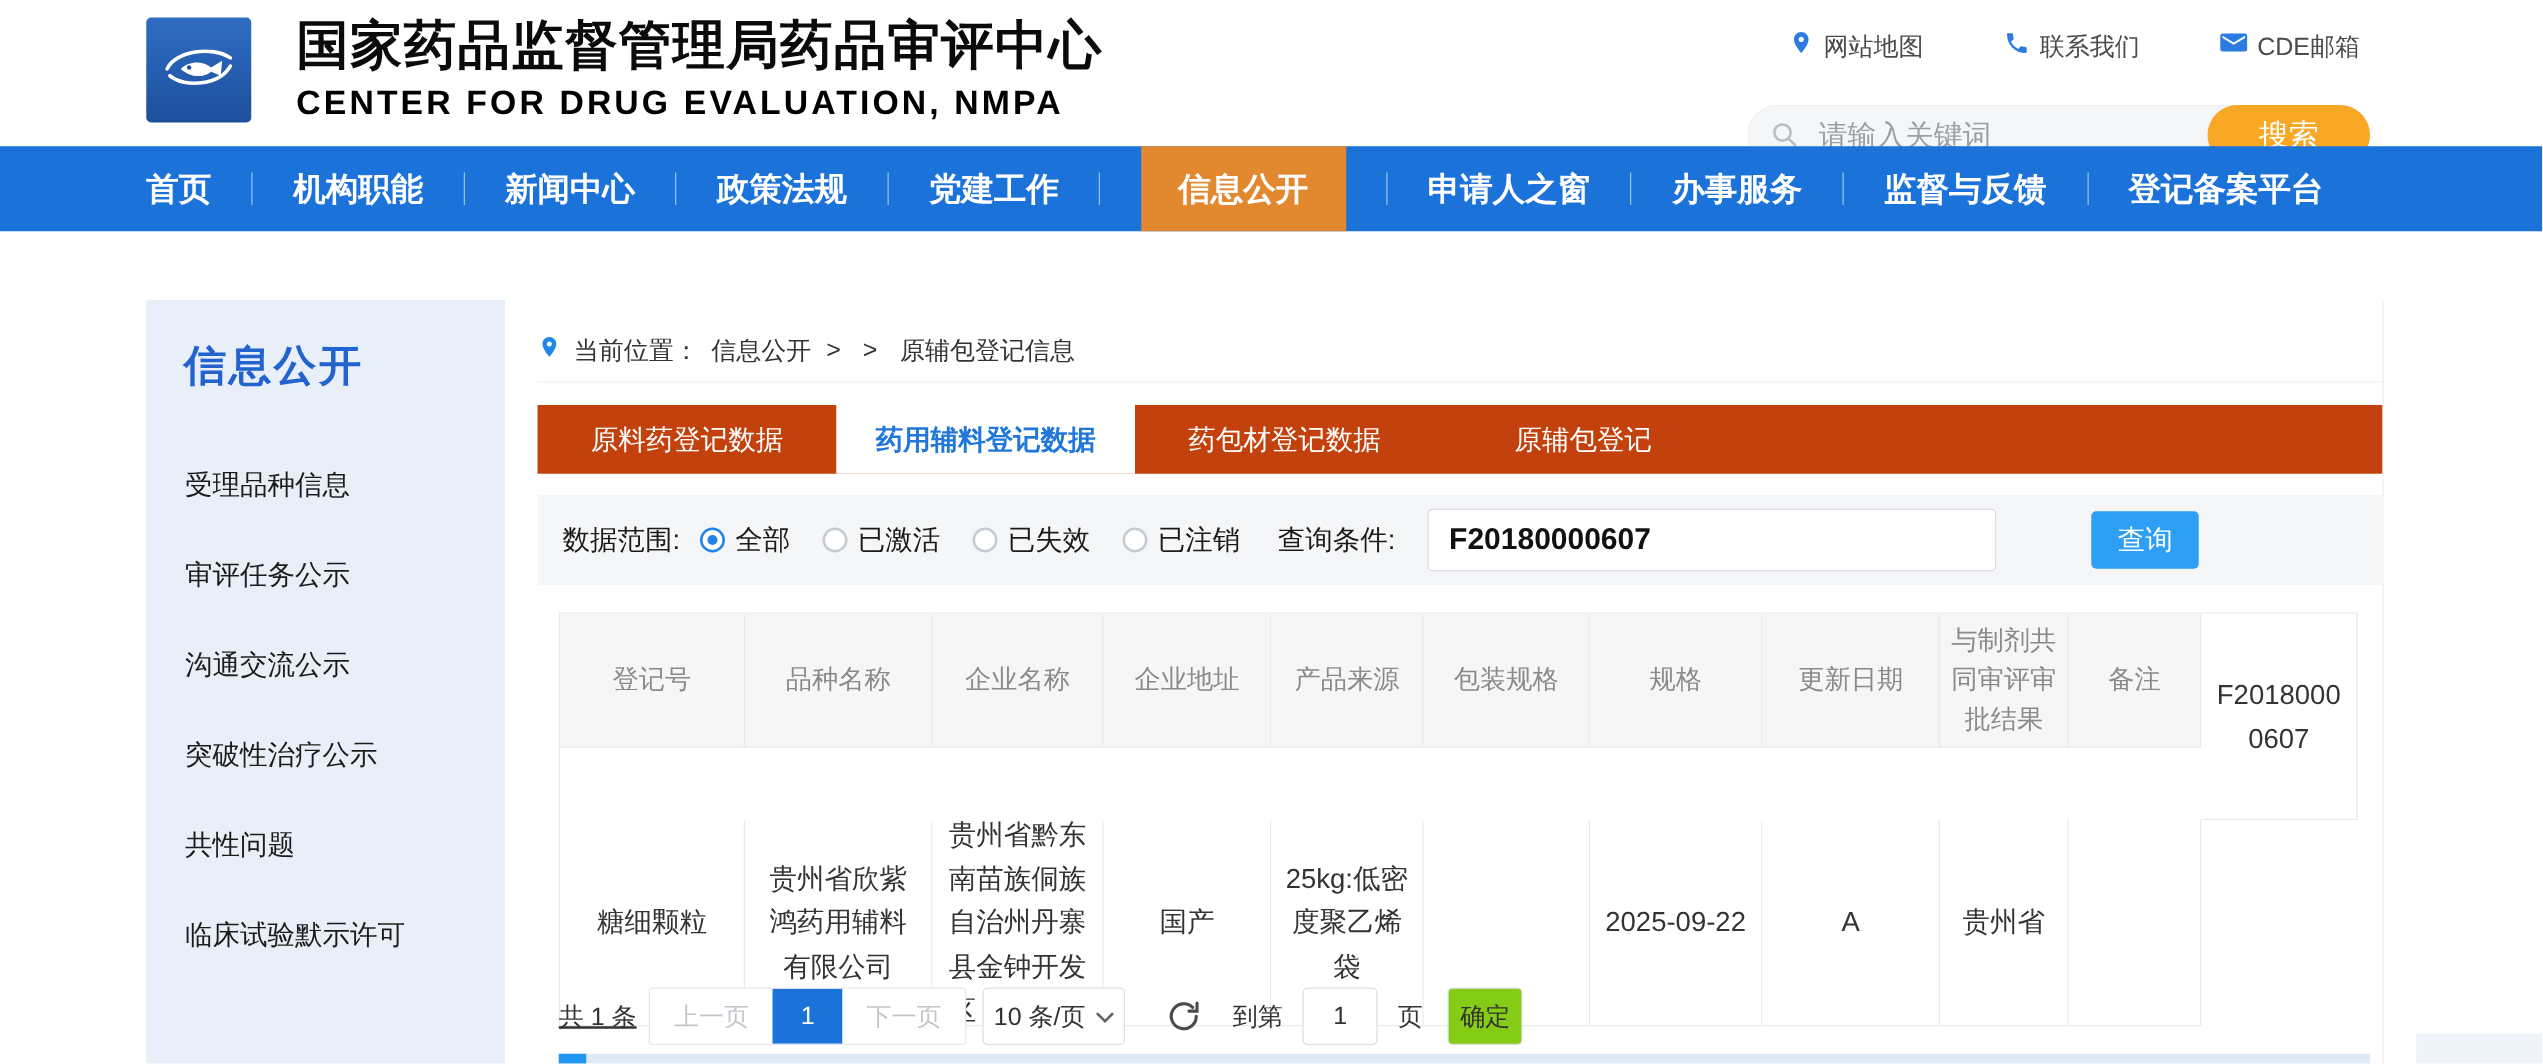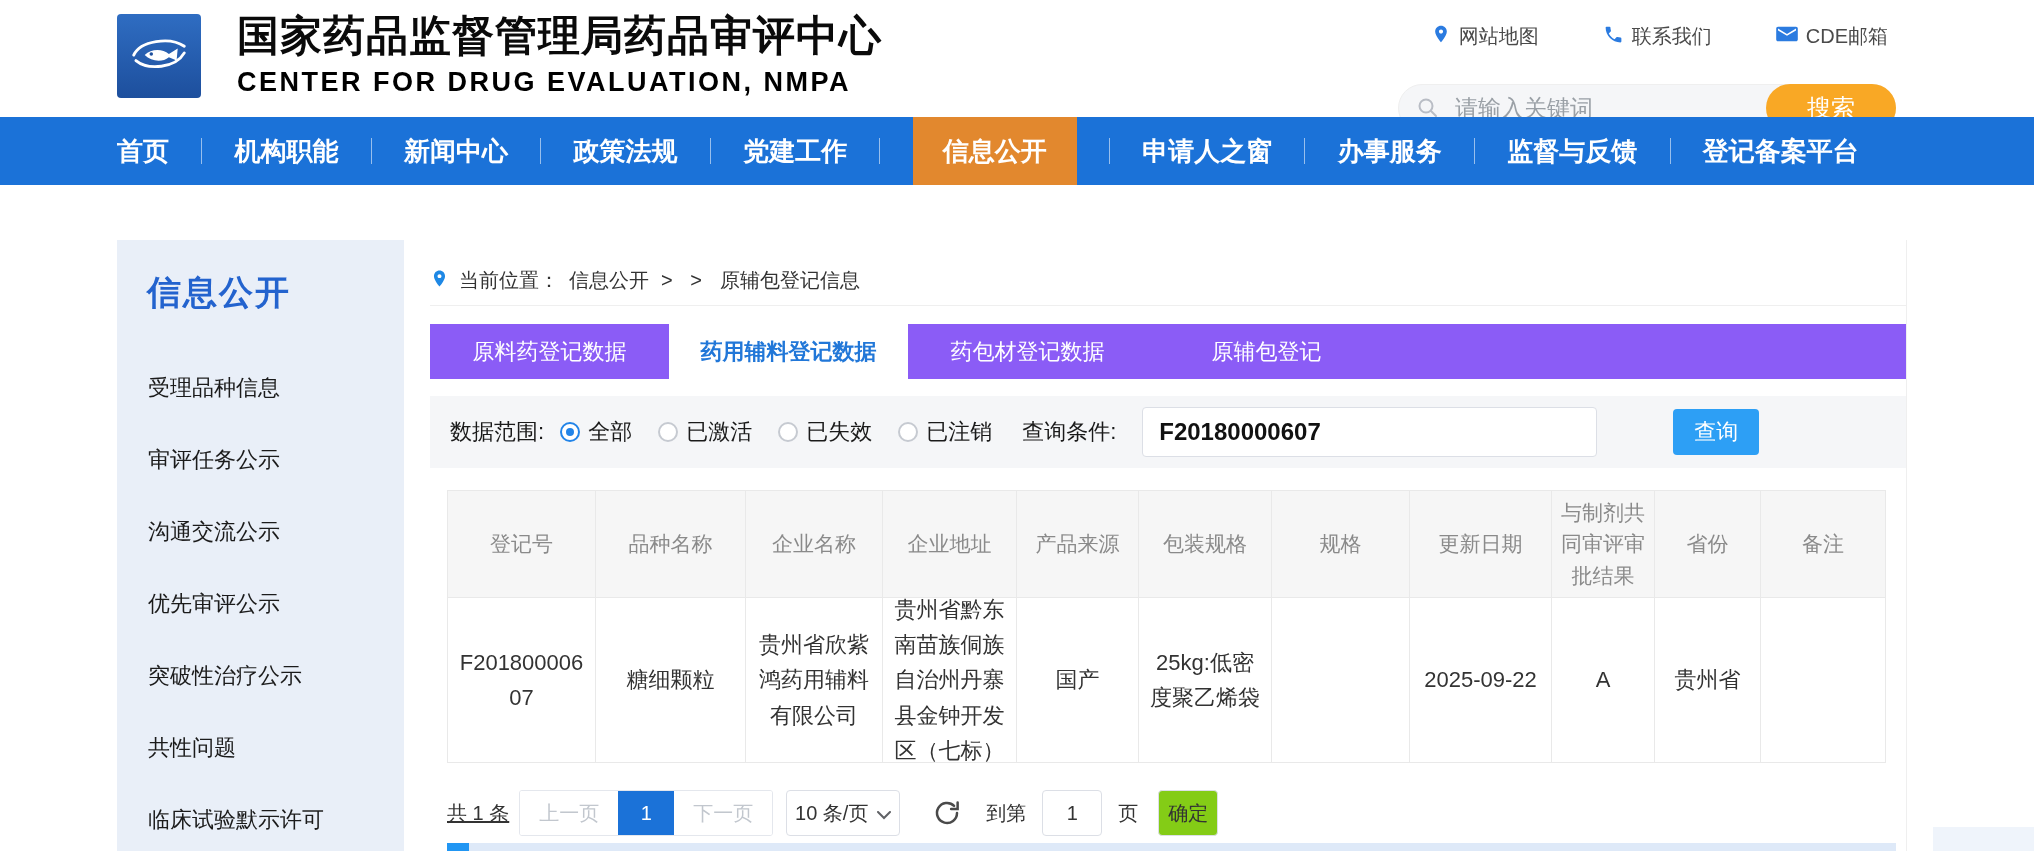--- a/index.html
+++ b/index.html
@@ -43,21 +43,21 @@
   .sidebar-list { margin-top: 36px; }
   .sidebar-item { height: 72px; display: flex; align-items: center; padding-left: 31px; font-size: 22px; color: #1b1b1b; cursor: pointer; }
 
   
   .breadcrumb { position: absolute; left: 430px; top: 256px; width: 1476px; height: 50px;
                 display: flex; align-items: center; gap: 10px; font-size: 20px; color: #333;
                 border-bottom: 1px solid #efefef; }
   .crumb-sep { letter-spacing: 6px; margin: 0 2px; }
 
   
-  .tabs { position: absolute; left: 430px; top: 324px; width: 1476px; height: 55px; background: #8b5cf6; display: flex; }
+  .tabs { position: absolute; left: 430px; top: 324px; width: 1476px; height: 55px; background: #c2410c; display: flex; }
   .tab { width: 239px; height: 55px; display: flex; align-items: center; justify-content: center;
          color: #fff; font-size: 22px; cursor: pointer; }
   .tab.active { background: #fff; color: #2177d8; font-weight: bold; }
 
   
   .filter { position: absolute; left: 430px; top: 396px; width: 1476px; height: 72px; background: #f5f6f8;
             display: flex; align-items: center; font-size: 22px; color: #1a1a1a; }
   .filter-scope-label { margin-left: 20px; }
   .filter-options { display: flex; align-items: center; margin-left: 16px; }
   .filter-option { display: flex; align-items: center; gap: 8px; margin-right: 26px; cursor: pointer; }
@@ -190,21 +190,20 @@
       <div class="nav-item">登记备案平台</div>
     </div>
   </div>
 
   <div class="sidebar">
     <div class="sidebar-title">信息公开</div>
     <div class="sidebar-list">
       <div class="sidebar-item">受理品种信息</div>
       <div class="sidebar-item">审评任务公示</div>
       <div class="sidebar-item">沟通交流公示</div>
-      <div class="sidebar-item">优先审评公示</div>
       <div class="sidebar-item">突破性治疗公示</div>
       <div class="sidebar-item">共性问题</div>
       <div class="sidebar-item">临床试验默示许可</div>
     </div>
   </div>
 
   <div class="breadcrumb">
     <span>
       <svg width="19" height="25" viewBox="0 0 24 24">
           <path fill="#1e88e5" d="M12 2C8.13 2 5 5.13 5 9c0 5.25 7 13 7 13s7-7.75 7-13c0-3.87-3.13-7-7-7zm0 9.5c-1.38 0-2.5-1.12-2.5-2.5s1.12-2.5 2.5-2.5 2.5 1.12 2.5 2.5-1.12 2.5-2.5 2.5z"></path>
@@ -251,21 +250,20 @@
   <div class="table">
     <div class="th">登记号</div>
     <div class="th">品种名称</div>
     <div class="th">企业名称</div>
     <div class="th">企业地址</div>
     <div class="th">产品来源</div>
     <div class="th">包装规格</div>
     <div class="th">规格</div>
     <div class="th">更新日期</div>
     <div class="th">与制剂共同审评审批结果</div>
-    <div class="th">省份</div>
     <div class="th">备注</div>
 
     <div class="td">F20180000607</div>
     <div class="td">糖细颗粒</div>
     <div class="td">贵州省欣紫鸿药用辅料有限公司</div>
     <div class="td">贵州省黔东南苗族侗族自治州丹寨县金钟开发区（七标）</div>
     <div class="td">国产</div>
     <div class="td">25kg:低密度聚乙烯袋</div>
     <div class="td"></div>
     <div class="td">2025-09-22</div>

